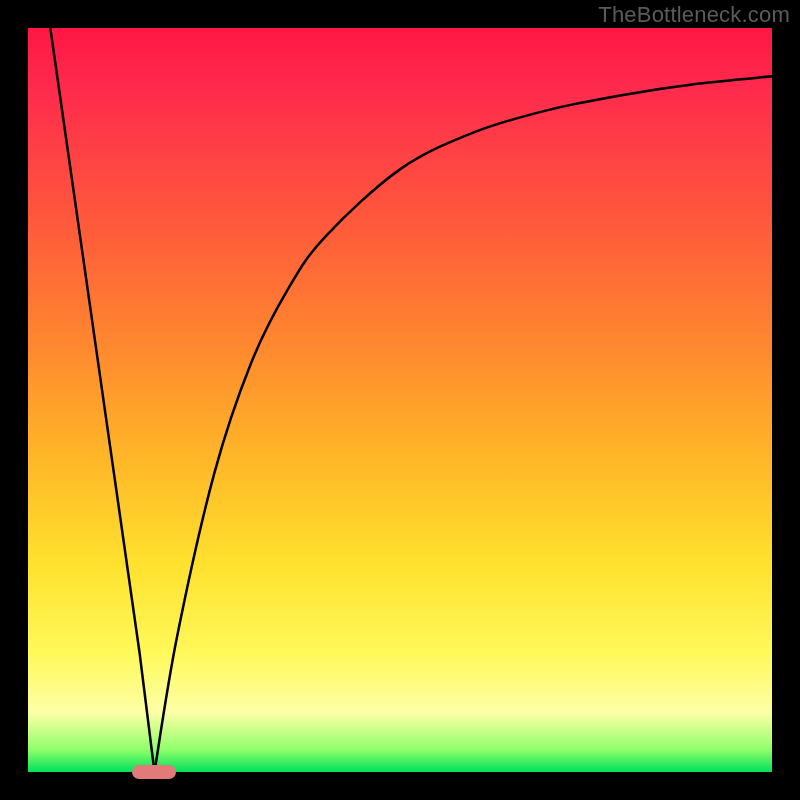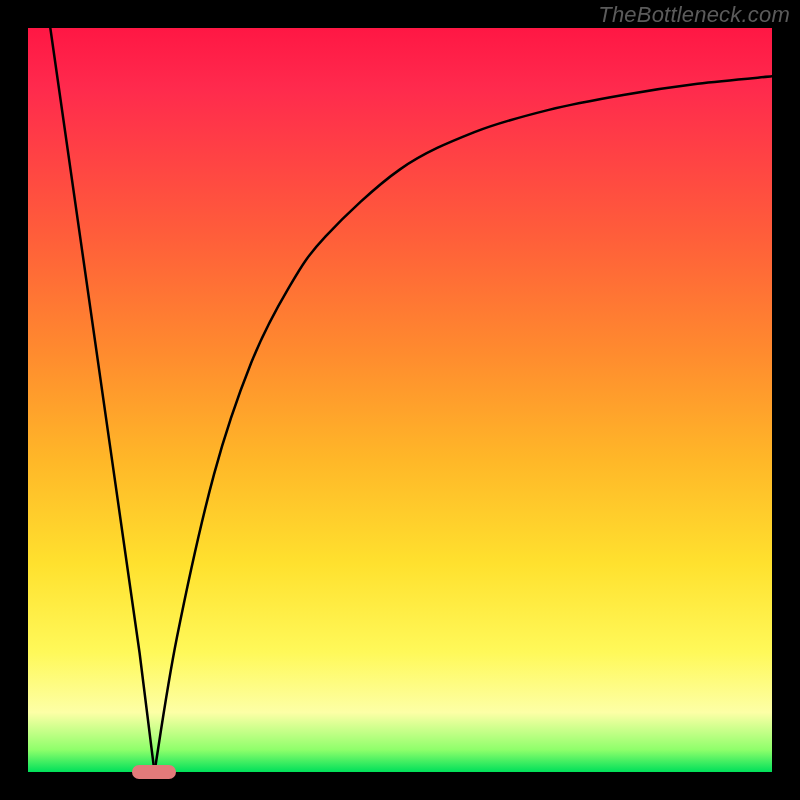--- a/index.html
+++ b/index.html
@@ -9,21 +9,20 @@
     height: 800px;
     overflow: hidden;
     font-family: Arial, Helvetica, sans-serif;
   }
   .frame {
     position: relative;
     width: 800px;
     height: 800px;
     background: #000;
     box-sizing: border-box;
-    font-style: italic;
   }
   .plot-area {
     position: absolute;
     left: 28px;
     top: 28px;
     width: 744px;
     height: 744px;
     
     background: linear-gradient(
       to bottom,

